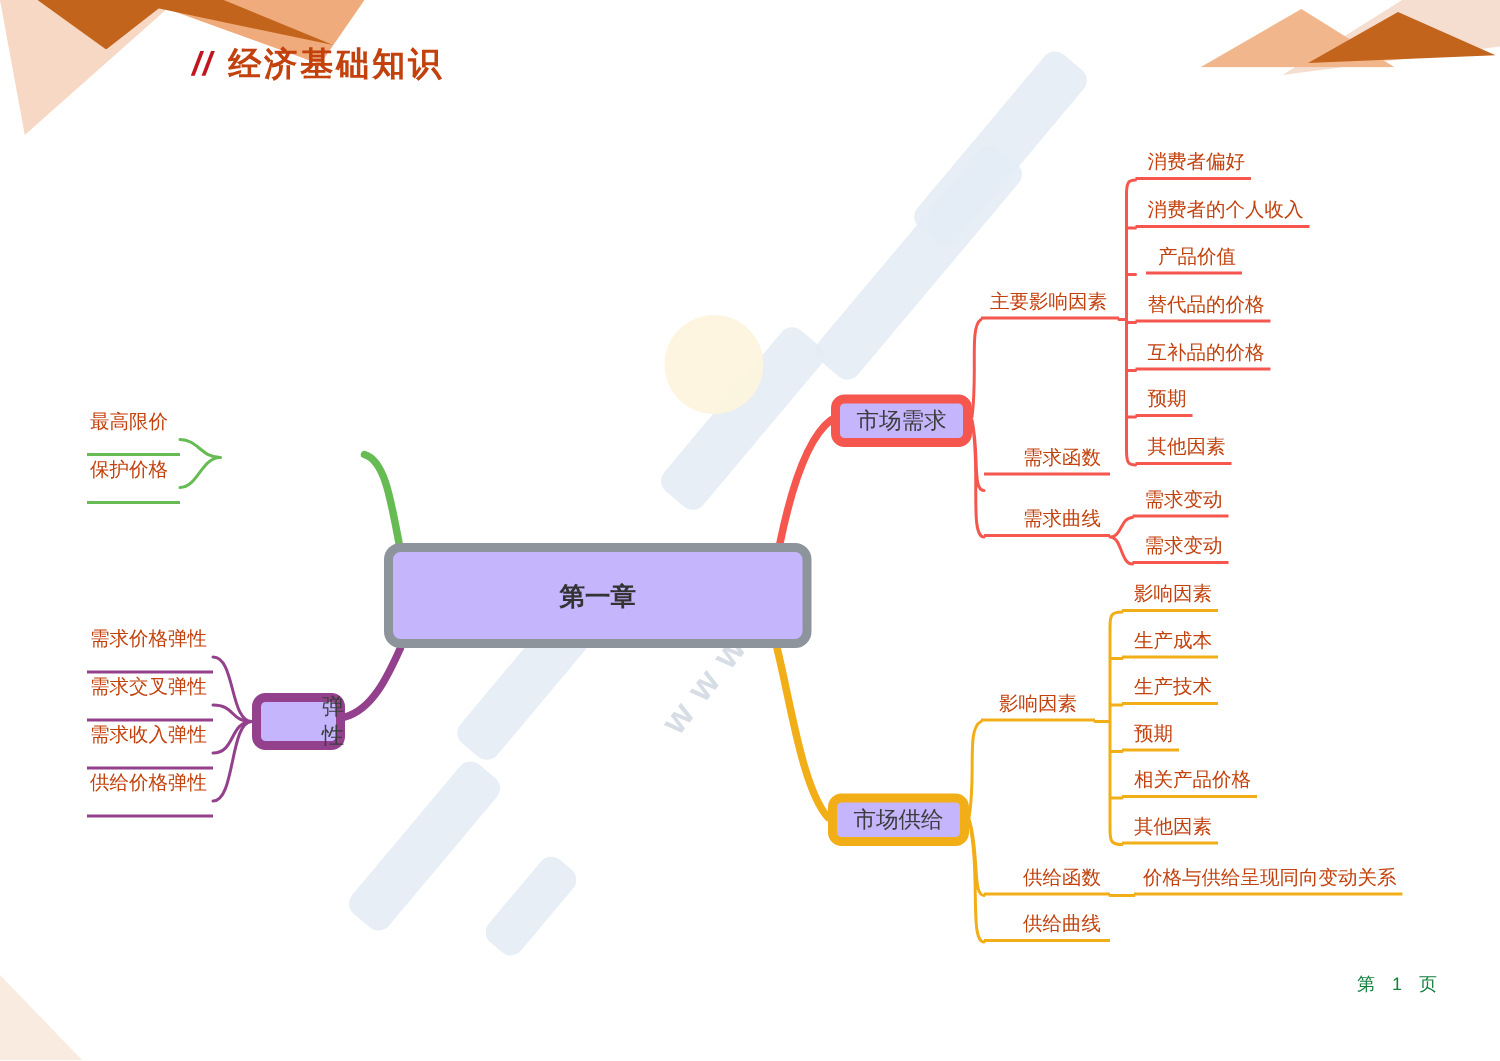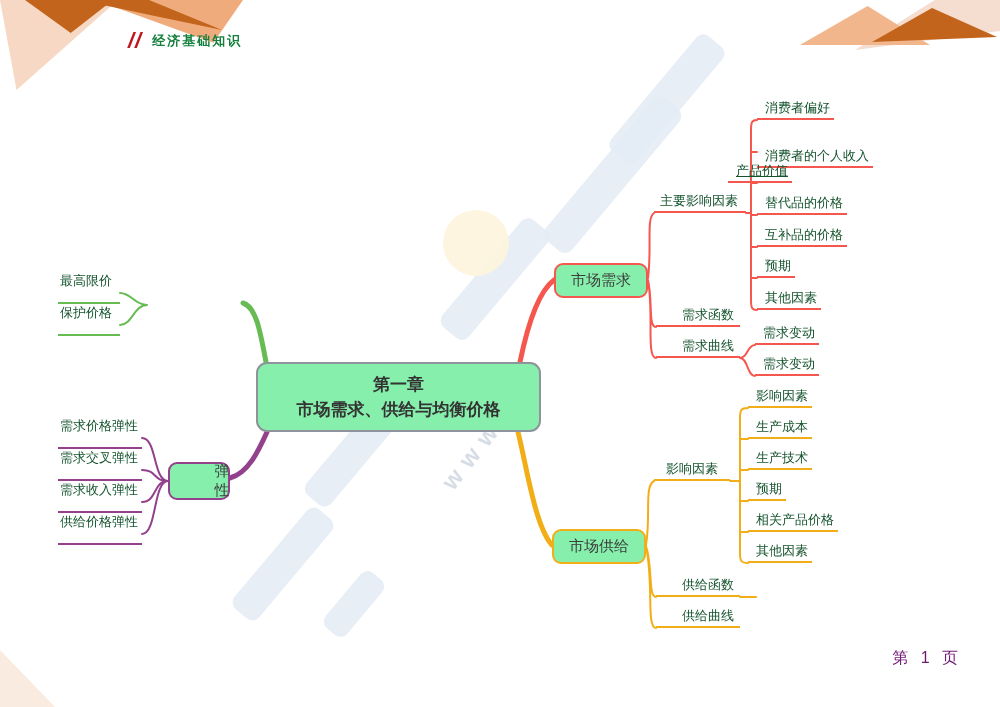--- a/index.html
+++ b/index.html
@@ -5,52 +5,52 @@
   html,body{margin:0;padding:0;}
   body{font-family:"Liberation Sans","DejaVu Sans",sans-serif;background:#ffffff;}
   .stage{position:relative;width:1000px;height:707px;background:#ffffff;overflow:hidden;}
 
   
   .decor{position:absolute;pointer-events:none;}
 
   
   .header{position:absolute;left:128px;top:28px;display:flex;align-items:center;gap:10px;}
   .slashes{font-size:22px;font-weight:bold;font-style:italic;color:#c0161d;letter-spacing:1px;}
-  .header-title{font-size:13px;font-weight:bold;color:#15803d;letter-spacing:2px;}
+  .header-title{font-size:22px;font-weight:bold;color:#c2410c;letter-spacing:2px;}
 
   
   .wm-bar{position:absolute;background:#e3ebf4;border-radius:9px;transform:rotate(-50deg);opacity:.85;}
   .wm-circle{position:absolute;left:443px;top:210px;width:66px;height:66px;border-radius:50%;background:#fdf4dd;opacity:.9;}
   .wm-text{position:absolute;left:436px;top:478px;transform:rotate(-52deg);transform-origin:left top;
            font-size:24px;font-weight:bold;color:#c9d2dc;letter-spacing:9px;opacity:.75;}
 
   
   svg.connectors{position:absolute;left:0;top:0;}
 
   
-  .topic{position:absolute;background:#86efac;border:2px solid #f97316;border-radius:9px;
+  .topic{position:absolute;background:#c4b5fd;border:6px solid #f97316;border-radius:9px;
          display:flex;align-items:center;justify-content:center;
          font-size:15px;color:#3c3c3c;box-sizing:border-box;}
   .topic.central{border-color:#8e949b;border-radius:11px;flex-direction:column;
                  font-size:17px;font-weight:bold;color:#333;line-height:25px;}
   .b-green{border-color:#67bb53;}
   .b-purple{border-color:#93418d;}
   .b-red{border-color:#f5574e;}
   .b-yellow{border-color:#f2ae17;}
 
-  .leaf{position:absolute;font-size:13px;line-height:15px;color:#14532d;white-space:nowrap;
+  .leaf{position:absolute;font-size:13px;line-height:15px;color:#c2410c;white-space:nowrap;
         border-bottom:2px solid #999;padding:0 4px 3px 8px;box-sizing:border-box;text-align:center;}
   .u-green{border-color:#67bb53;}
   .u-purple{border-color:#93418d;}
   .u-red{border-color:#f5574e;}
   .u-yellow{border-color:#f2ae17;}
   .leaf.l-side{padding:0 10px 14px 2px;}
 
   
-  .footer{position:absolute;right:38px;top:648px;font-size:16px;color:#701a75;letter-spacing:4px;}
+  .footer{position:absolute;right:38px;top:648px;font-size:12px;color:#15803d;letter-spacing:4px;}
 </style>
 </head>
 <body>
 
 <div class="stage">
 
   <div class="decor" style="left:0;top:0;width:118px;height:90px;background:#f6d8c4;clip-path:polygon(0 0,100% 0,14% 100%);"></div>
   <div class="decor" style="left:95px;top:0;width:148px;height:45px;background:#f0ab7c;clip-path:polygon(0 0,100% 0,80% 95%);"></div>
   <div class="decor" style="left:25px;top:0;width:88px;height:33px;background:#c2641c;clip-path:polygon(0 0,100% 0,52% 100%);"></div>
   <div class="decor" style="left:60px;top:0;width:162px;height:30px;background:#c2641c;clip-path:polygon(12% 0,55% 0,100% 100%,60% 55%);"></div>
@@ -91,52 +91,52 @@
     <path d="M 740,358 C 748,358 747,345 755,345 M 740,358 C 748,358 747,376 755,376" stroke="#f5574e" stroke-width="2"></path>
 
     <path d="M 518,432 C 527,468 535,526 552,545" stroke="#f2ae17" stroke-width="5"></path>
     <path d="M 646,545 C 651,516 644,486 654,481 M 646,546 C 653,568 648,597 656,597 M 646,547 C 654,582 646,628 656,628" stroke="#f2ae17" stroke-width="2"></path>
     <path d="M 730,481 L 740,481 M 748,408 C 741,408 740,410 740,418 L 740,553 C 740,561 741,563 748,563 M 740,439 L 748,439 M 740,470 L 748,470 M 740,501 L 748,501 M 740,532 L 748,532" stroke="#f2ae17" stroke-width="2"></path>
     <path d="M 740,597 L 756,597" stroke="#f2ae17" stroke-width="2"></path>
   </svg>
 
   <div class="topic central" style="left:256px;top:362px;width:285px;height:70px;">
     <span>第一章</span>
-    <span>市场需求、供给与均衡价格</span>
   </div>
 
   <div class="leaf l-side u-green" style="left:58px;top:273px;width:62px;">最高限价</div>
   <div class="leaf l-side u-green" style="left:58px;top:305px;width:62px;">保护价格</div>
 
   <div class="topic b-purple" style="left:168px;top:462px;width:62px;height:38px;padding-left:46px;">弹性</div>
   <div class="leaf l-side u-purple" style="left:58px;top:418px;width:84px;">需求价格弹性</div>
   <div class="leaf l-side u-purple" style="left:58px;top:450px;width:84px;">需求交叉弹性</div>
   <div class="leaf l-side u-purple" style="left:58px;top:482px;width:84px;">需求收入弹性</div>
   <div class="leaf l-side u-purple" style="left:58px;top:514px;width:84px;">供给价格弹性</div>
 
   <div class="topic b-red" style="left:554px;top:263px;width:94px;height:35px;">市场需求</div>
   <div class="leaf u-red" style="left:654px;top:193px;width:92px;padding:0 8px 3px 6px;">主要影响因素</div>
   <div class="leaf u-red" style="left:757px;top:100px;">消费者偏好</div>
-  <div class="leaf u-red" style="left:757px;top:132px;margin-top:16px;">消费者的个人收入</div>
-  <div class="leaf u-red" style="left:728px;top:163px;text-decoration:underline;">产品价值</div>
+  <div class="leaf u-red" style="left:757px;top:132px;">消费者的个人收入</div>
+  <div class="leaf u-red" style="left:764px;top:163px;">产品价值</div>
   <div class="leaf u-red" style="left:757px;top:195px;">替代品的价格</div>
   <div class="leaf u-red" style="left:757px;top:227px;">互补品的价格</div>
   <div class="leaf u-red" style="left:757px;top:258px;">预期</div>
   <div class="leaf u-red" style="left:757px;top:290px;">其他因素</div>
-  <div class="leaf u-red" style="left:656px;top:307px;width:84px;padding:0 6px 3px 26px;">需求函数</div>
+  <div class="leaf u-red" style="left:656px;top:297px;width:84px;padding:0 6px 3px 26px;">需求函数</div>
   <div class="leaf u-red" style="left:656px;top:338px;width:84px;padding:0 6px 3px 26px;">需求曲线</div>
   <div class="leaf u-red" style="left:755px;top:325px;">需求变动</div>
   <div class="leaf u-red" style="left:755px;top:356px;">需求变动</div>
 
   <div class="topic b-yellow" style="left:552px;top:529px;width:94px;height:35px;">市场供给</div>
   <div class="leaf u-yellow" style="left:654px;top:461px;width:76px;padding:0 12px 3px 12px;">影响因素</div>
   <div class="leaf u-yellow" style="left:748px;top:388px;">影响因素</div>
   <div class="leaf u-yellow" style="left:748px;top:419px;">生产成本</div>
   <div class="leaf u-yellow" style="left:748px;top:450px;">生产技术</div>
   <div class="leaf u-yellow" style="left:748px;top:481px;">预期</div>
   <div class="leaf u-yellow" style="left:748px;top:512px;">相关产品价格</div>
   <div class="leaf u-yellow" style="left:748px;top:543px;">其他因素</div>
   <div class="leaf u-yellow" style="left:656px;top:577px;width:84px;padding:0 6px 3px 26px;">供给函数</div>
+  <div class="leaf u-yellow" style="left:756px;top:577px;padding:0 4px 3px 6px;">价格与供给呈现同向变动关系</div>
   <div class="leaf u-yellow" style="left:656px;top:608px;width:84px;padding:0 6px 3px 26px;">供给曲线</div>
 
   <div class="footer">第 1 页</div>
 
 </div>
 
 </body></html>

